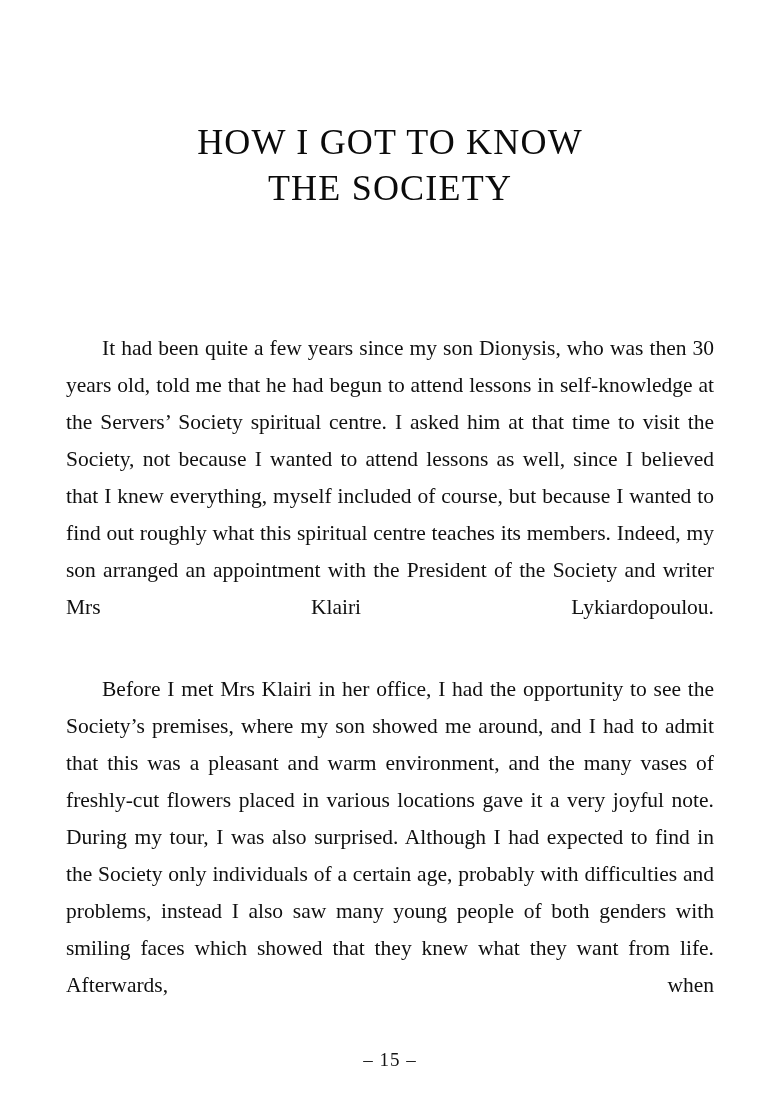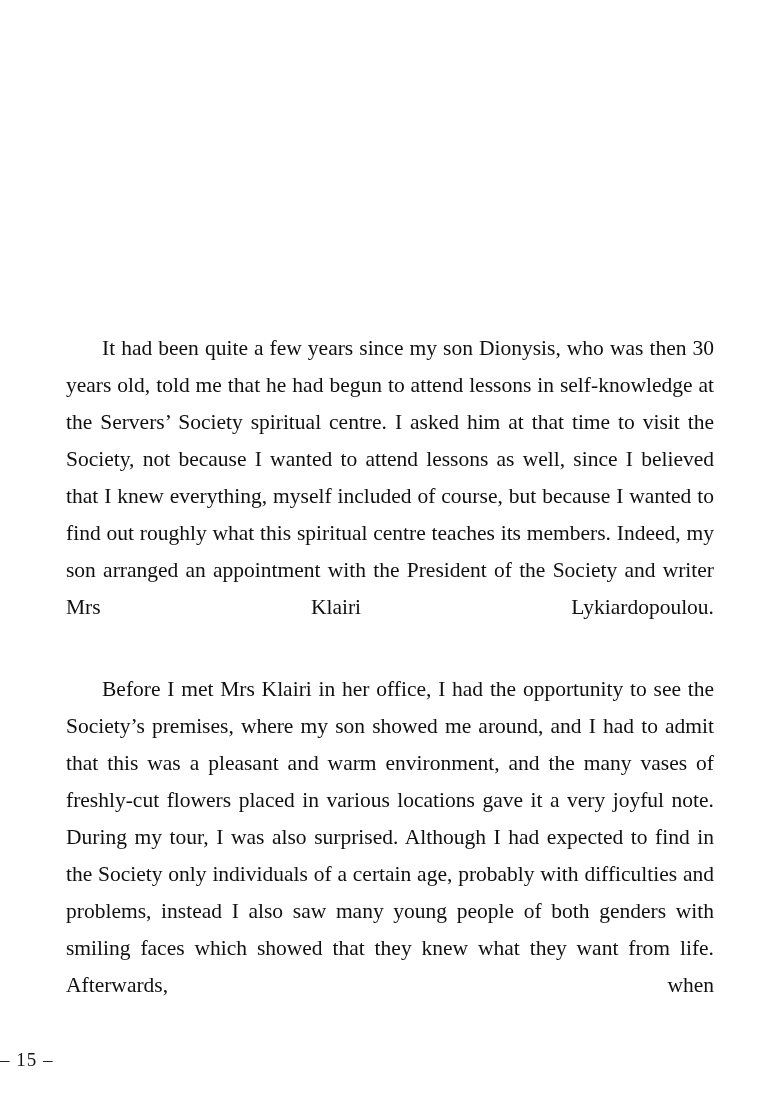--- a/index.html
+++ b/index.html
@@ -63,31 +63,34 @@
     display: inline-block;
     width: 100%;
   }
 
   
   .folio {
     position: absolute;
     left: 0;
     right: 0;
     top: 1048px;
+    text-align: center;
     font-size: 19px;
     line-height: 24px;
     letter-spacing: 1px;
     color: #141414;
   }
 </style>
 </head>
 <body>
 
 <div class="page">
 
+  <h1 class="chapter-title">HOW I GOT TO KNOW
+THE SOCIETY</h1>
 
   <div class="body-block">
     <p class="para">It had been quite a few years since my son Dionysis, who was then 30 years old, told me that he had begun to attend lessons in self-knowledge at the Servers’ Society spiritual centre. I asked him at that time to visit the Society, not because I wanted to attend lessons as well, since I believed that I knew everything, myself included of course, but because I wanted to find out roughly what this spiritual centre teaches its members. Indeed, my son arranged an appointment with the President of the Society and writer Mrs Klairi Lykiardopoulou.</p>
     <p class="para">Before I met Mrs Klairi in her office, I had the opportunity to see the Society’s premises, where my son showed me around, and I had to admit that this was a pleasant and warm environment, and the many vases of freshly-cut flowers placed in various locations gave it a very joyful note. During my tour, I was also surprised. Although I had expected to find in the Society only individuals of a certain age, probably with difficulties and problems, instead I also saw many young people of both genders with smiling faces which showed that they knew what they want from life. Afterwards, when</p>
   </div>
 
   <div class="folio">– 15 –</div>
 
 </div>
 

